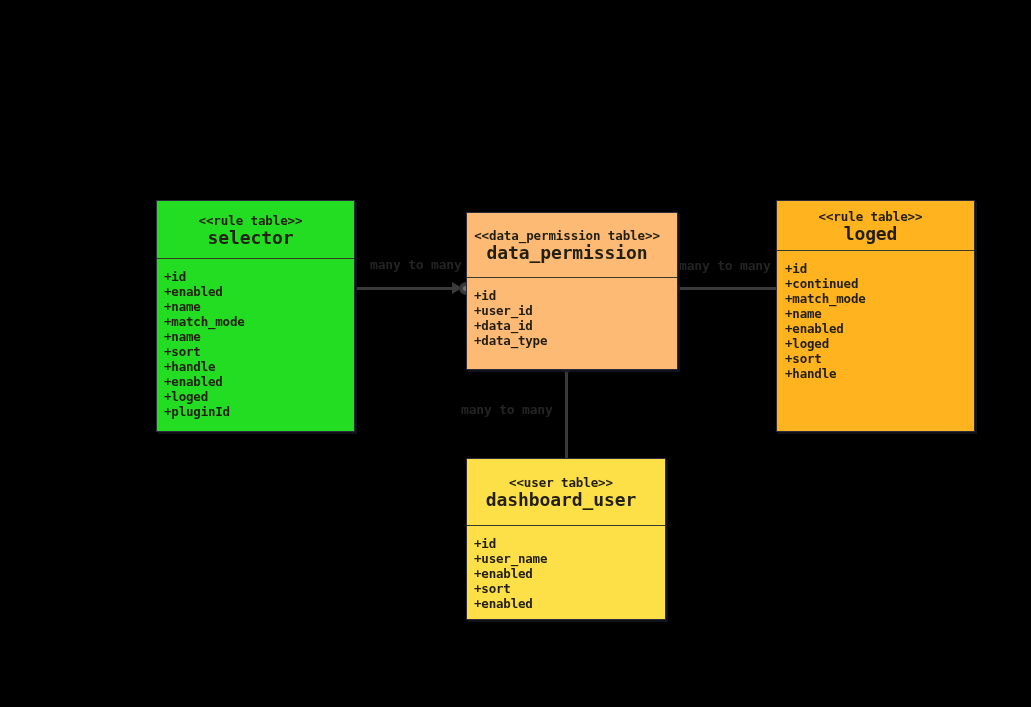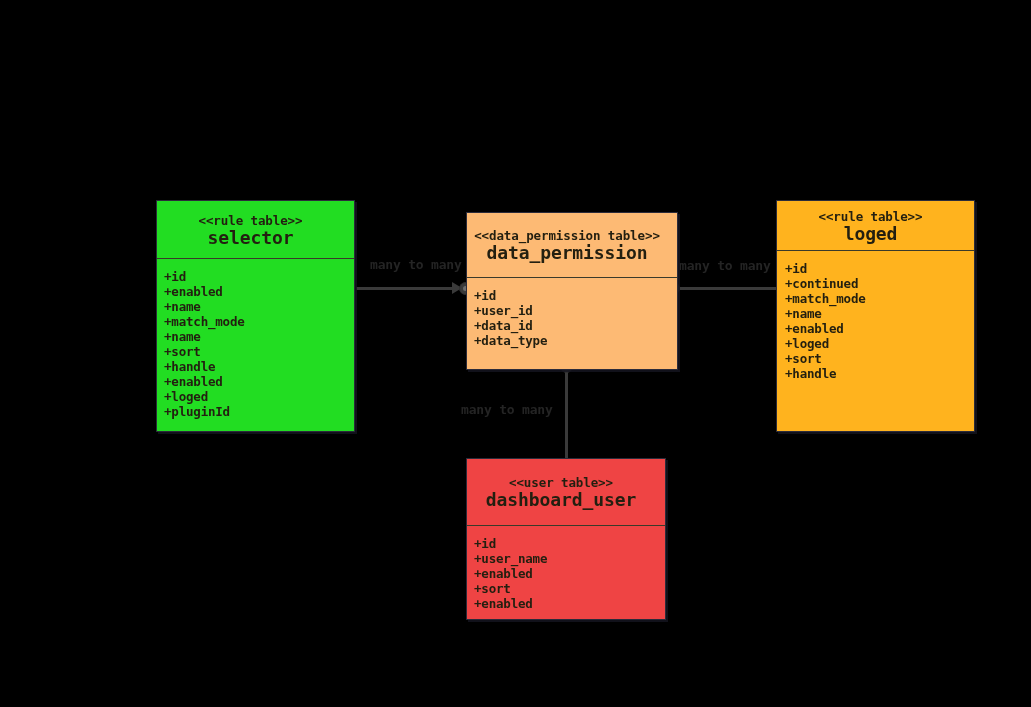--- a/index.html
+++ b/index.html
@@ -182,21 +182,21 @@
       <div class="attr">+continued</div>
       <div class="attr">+match_mode</div>
       <div class="attr">+name</div>
       <div class="attr">+enabled</div>
       <div class="attr">+loged</div>
       <div class="attr">+sort</div>
       <div class="attr">+handle</div>
     </div>
   </div>
 
-  <div class="uml-class" style="left:466px; top:458px; width:200px; height:162px; background:#ef4444;">
+  <div class="uml-class" style="left:466px; top:458px; width:200px; height:162px; background:#fde047;">
     <div class="uml-header" style="height:67px;">
       <div class="stereotype">&lt;&lt;user table&gt;&gt;</div>
       <div class="classname">dashboard_user</div>
     </div>
     <div class="uml-attrs">
       <div class="attr">+id</div>
       <div class="attr">+user_name</div>
       <div class="attr">+enabled</div>
       <div class="attr">+sort</div>
       <div class="attr">+enabled</div>

